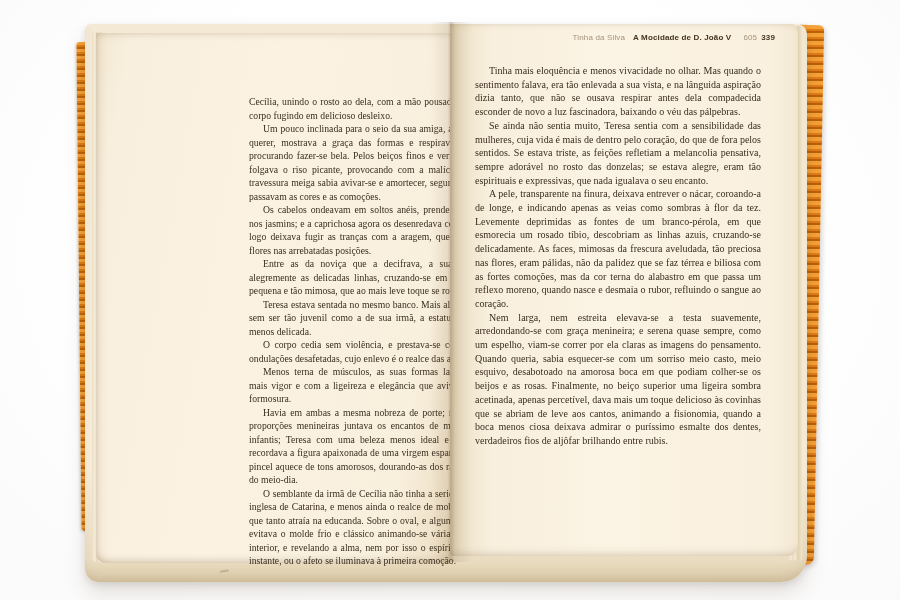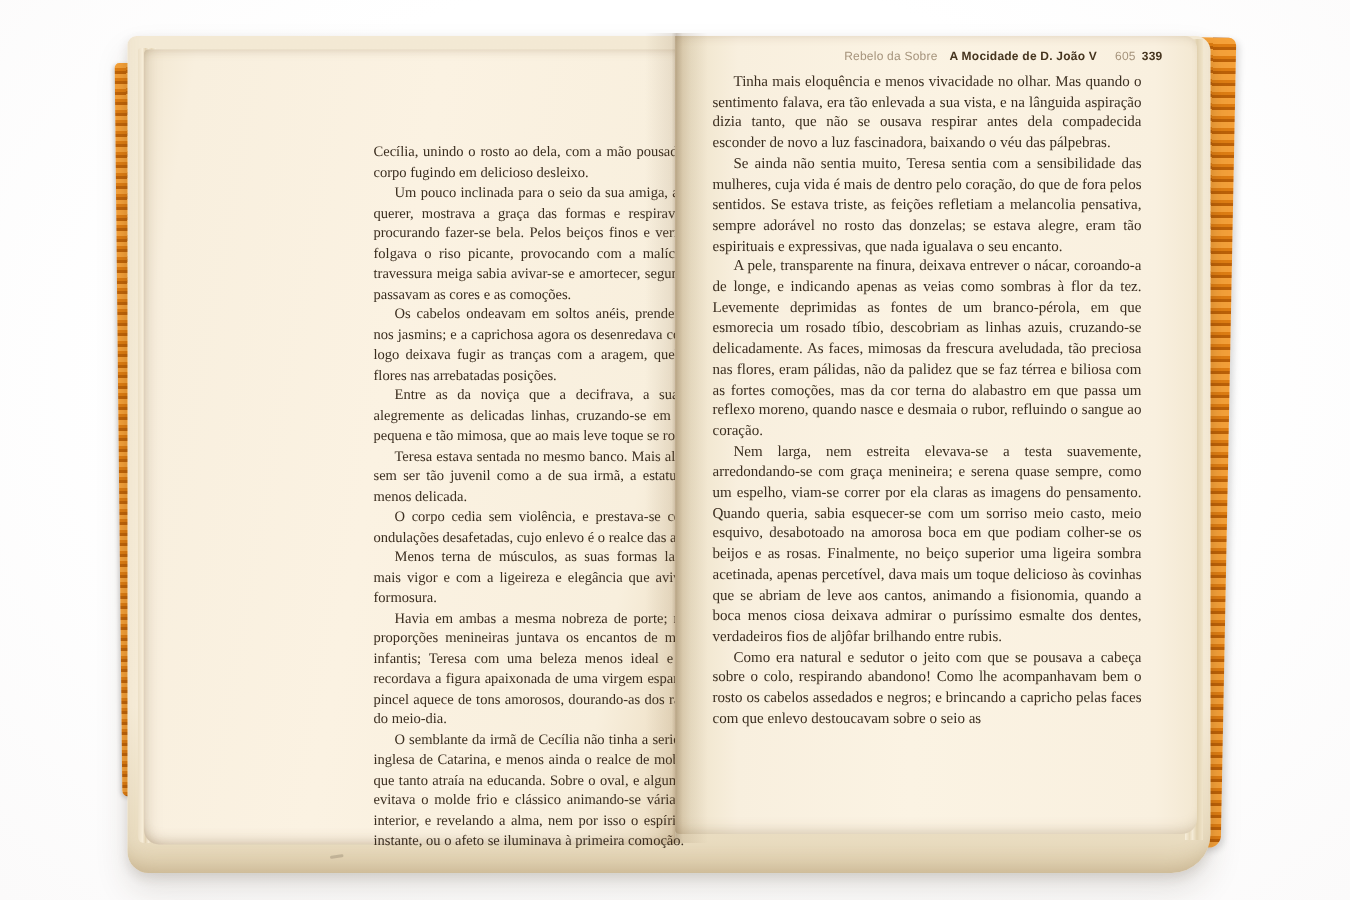--- a/index.html
+++ b/index.html
@@ -60,21 +60,21 @@
     box-shadow:inset 0 -8px 10px -8px rgba(130,100,60,0.4),inset 0 5px 7px -6px rgba(130,100,60,0.3);
   }
   .gutter{
     position:absolute;left:430px;top:22px;width:42px;height:540px;pointer-events:none;
     background:linear-gradient(to right,rgba(120,92,55,0) 0%,rgba(120,92,55,0.12) 42%,rgba(95,70,40,0.28) 50%,rgba(120,92,55,0.14) 60%,rgba(120,92,55,0) 100%);
   }
 
   
   .text-col{position:absolute;color:#3a2d1f;text-align:justify;}
   .left-col{left:153px;top:62px;width:264px;font-size:9.7px;line-height:13.5px;}
-  .right-col{left:475px;top:48px;width:286px;font-size:10px;line-height:13.7px;}
+  .right-col{left:475px;top:64px;width:286px;font-size:10px;line-height:13.7px;}
   .text-col p{margin:0;text-indent:14px;}
   .text-col p.flush{text-indent:0;}
 
   .running-head{
     position:absolute;left:475px;top:33px;width:300px;text-align:right;
     font-family:"Liberation Sans","DejaVu Sans",sans-serif;
     font-size:8px;letter-spacing:0.15px;color:#a5937b;white-space:nowrap;
   }
   .running-head .rh-title{color:#46351f;font-weight:bold;margin-left:8px;margin-top:39px;}
   .running-head .rh-p1{margin-left:12px;color:#a5937b;}
@@ -109,26 +109,25 @@
         <p>Menos terna de músculos, as suas formas lançavam-se com mais vigor e com a ligeireza e elegância que avivam o agrado à formosura.</p>
         <p>Havia em ambas a mesma nobreza de porte; mas Cecília nas proporções menineiras juntava os encantos de mulher às graças infantis; Teresa com uma beleza menos ideal e mais mundana recordava a figura apaixonada de uma virgem espanhola, das que o pincel aquece de tons amorosos, dourando-as dos raios vivificantes do meio-dia.</p>
         <p>O semblante da irmã de Cecília não tinha a seriedade um pouco inglesa de Catarina, e menos ainda o realce de mobilidade poética, que tanto atraía na educanda. Sobre o oval, e algum tanto cheio, se evitava o molde frio e clássico animando-se várias vezes da vida interior, e revelando a alma, nem por isso o espírito sorria a cada instante, ou o afeto se iluminava à primeira comoção.</p>
       </div>
       <div class="smudge"></div>
     </div>
 
     <div class="page right-page"></div>
 
     <div class="running-head">
-      <span class="rh-author">Rebelo da Sobre</span><span class="rh-title">A Mocidade de D. João V</span><span class="rh-p1">605</span><span class="rh-p2">339</span>
+      <span class="rh-author">Tinha da Silva</span><span class="rh-title">A Mocidade de D. João V</span><span class="rh-p1">605</span><span class="rh-p2">339</span>
     </div>
 
     <div class="text-col right-col">
       <p>Tinha mais eloquência e menos vivacidade no olhar. Mas quando o sentimento falava, era tão enlevada a sua vista, e na lânguida aspiração dizia tanto, que não se ousava respirar antes dela compadecida esconder de novo a luz fascinadora, baixando o véu das pálpebras.</p>
       <p>Se ainda não sentia muito, Teresa sentia com a sensibilidade das mulheres, cuja vida é mais de dentro pelo coração, do que de fora pelos sentidos. Se estava triste, as feições refletiam a melancolia pensativa, sempre adorável no rosto das donzelas; se estava alegre, eram tão espirituais e expressivas, que nada igualava o seu encanto.</p>
       <p>A pele, transparente na finura, deixava entrever o nácar, coroando-a de longe, e indicando apenas as veias como sombras à flor da tez. Levemente deprimidas as fontes de um branco-pérola, em que esmorecia um rosado tíbio, descobriam as linhas azuis, cruzando-se delicadamente. As faces, mimosas da frescura aveludada, tão preciosa nas flores, eram pálidas, não da palidez que se faz térrea e biliosa com as fortes comoções, mas da cor terna do alabastro em que passa um reflexo moreno, quando nasce e desmaia o rubor, refluindo o sangue ao coração.</p>
       <p>Nem larga, nem estreita elevava-se a testa suavemente, arredondando-se com graça menineira; e serena quase sempre, como um espelho, viam-se correr por ela claras as imagens do pensamento. Quando queria, sabia esquecer-se com um sorriso meio casto, meio esquivo, desabotoado na amorosa boca em que podiam colher-se os beijos e as rosas. Finalmente, no beiço superior uma ligeira sombra acetinada, apenas percetível, dava mais um toque delicioso às covinhas que se abriam de leve aos cantos, animando a fisionomia, quando a boca menos ciosa deixava admirar o puríssimo esmalte dos dentes, verdadeiros fios de aljôfar brilhando entre rubis.</p>
-      <p>Como era natural e sedutor o jeito com que se pousava a cabeça sobre o colo, respirando abandono! Como lhe acompanhavam bem o rosto os cabelos assedados e negros; e brincando a capricho pelas faces com que enlevo destoucavam sobre o seio as</p>
     </div>
 
     <div class="gutter"></div>
   </div>
 </div>
 
 </body></html>

